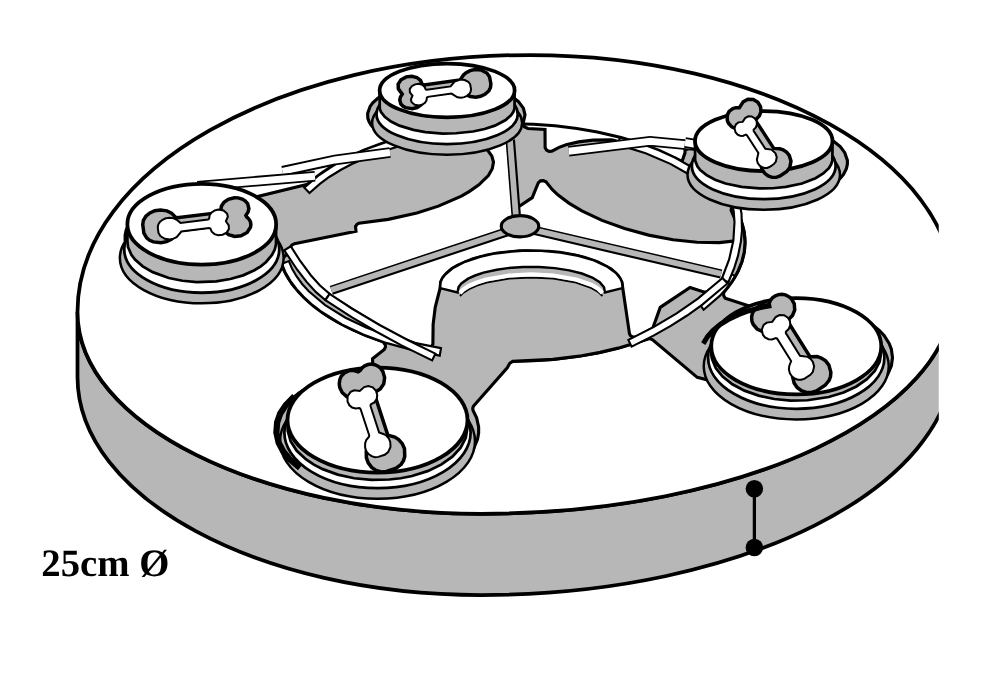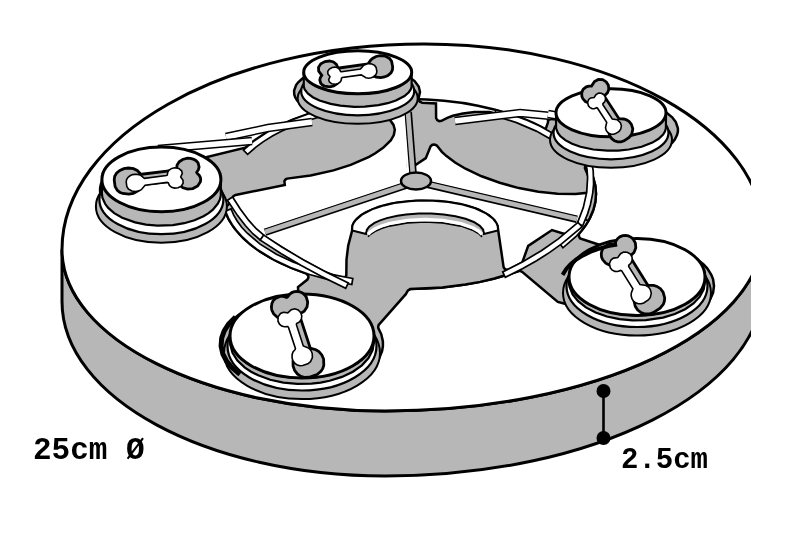--- a/index.html
+++ b/index.html
@@ -1,17 +1,17 @@
 <!DOCTYPE html>
 <html><head>
 <meta charset="utf-8">
 <style>
   html,body { margin:0; padding:0; background:#fff; }
   .stage { position:relative; width:751px; height:542px; background:#fff; overflow:hidden;
-           font-family:Liberation Mono, monospace; }
+           font-family:Liberation Serif, serif; }
   .dim-label { position:absolute; font-weight:bold; color:#000; }
   #label-diameter { left:33px; top:433px; font-size:31px; }
   #label-thickness { left:621px; top:444px; font-size:29px; }
 </style>
 </head>
 <body>
 
 <div class="stage">
   <svg width="805" height="542" viewBox="0 0 805 542">
 <path d="M62,249.5 L62,301.5 C62.0,397.9 206.6,476.0 385.0,476.0 C593.8,476.0 763.0,390.5 763.0,285.0 L763,233 C763.0,331.3 593.8,411.0 385.0,411.0 C206.6,411.0 62.0,338.7 62.0,249.5 Z" fill="#b7b7b7" stroke="#000000" stroke-width="3"></path>
@@ -80,14 +80,13 @@
 <path d="M291.3,309.7 287.8,312.8 283.4,312.2 280.5,313.5 278.1,316.9 278.0,321.2 279.5,324.2 281.7,326.0 284.4,326.8 287.7,326.5 288.5,327.4 295.4,348.4 295.2,349.4 293.0,352.0 292.1,354.7 292.1,358.2 293.1,361.0 294.9,363.3 297.3,364.9 300.0,365.7 302.7,365.5 307.8,363.8 310.5,361.7 312.4,357.6 312.2,353.5 311.1,350.8 309.2,348.6 307.2,347.4 303.3,346.0 296.4,324.8 296.6,323.6 299.5,321.9 301.3,319.3 301.8,316.0 300.8,312.7 298.2,309.9 294.7,308.8 291.3,309.7Z" fill="#ffffff" stroke="#000000" stroke-width="1.6"></path>
 <path d="M240.0,374.2 231.9,367.5 226.5,361.0 222.9,354.2 221.1,346.1 221.7,337.9 224.2,330.8 228.6,324.1 235.6,317.0" fill="none" stroke="#000000" stroke-width="5"></path>
 <path d="M562.6,274.9 566.1,269.2 570.3,264.5 576.3,259.5 582.6,255.6 590.7,251.7 598.5,248.8 608.2,246.1 617.1,244.5" fill="none" stroke="#000000" stroke-width="4"></path>
 <g>
         <line x1="603.5" y1="391" x2="603.5" y2="438" stroke="#000000" stroke-width="2.6"></line>
         <circle cx="603.5" cy="391" r="7" fill="#000000"></circle>
         <circle cx="603.5" cy="438" r="7" fill="#000000"></circle>
       </g>
   </svg>
   <div class="dim-label" id="label-diameter">25cm Ø</div>
-  <div class="dim-label" id="label-thickness">2.5cm</div>
 </div>
 
 </body></html>

